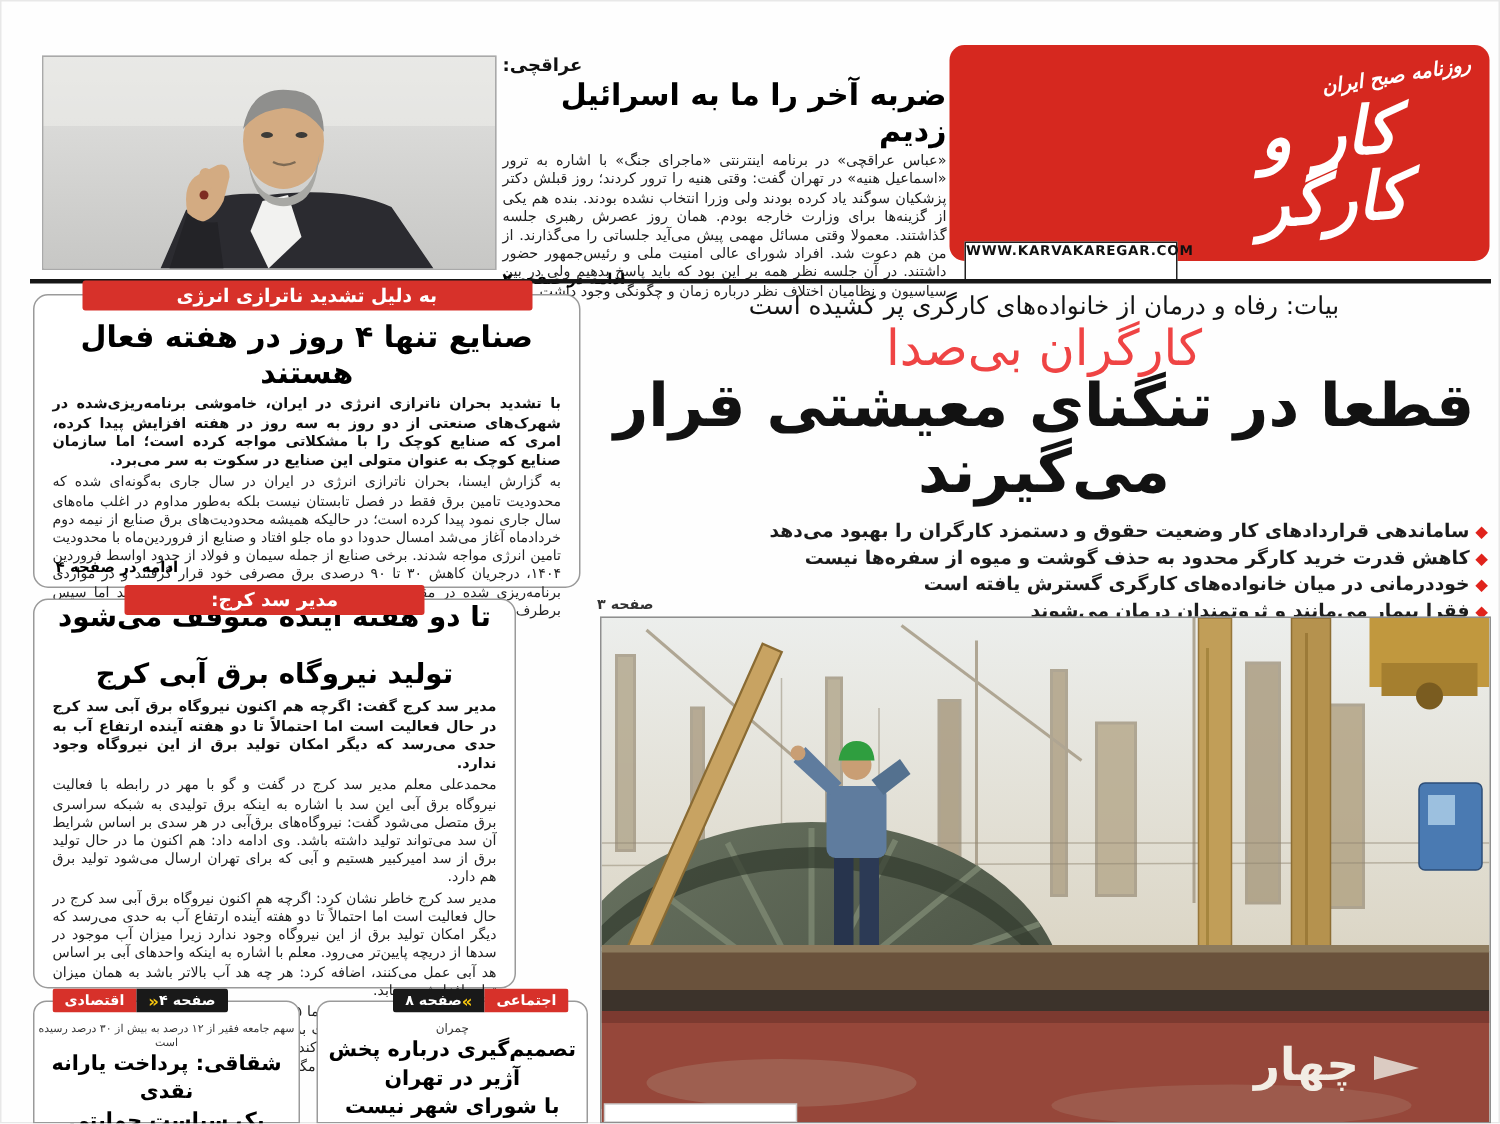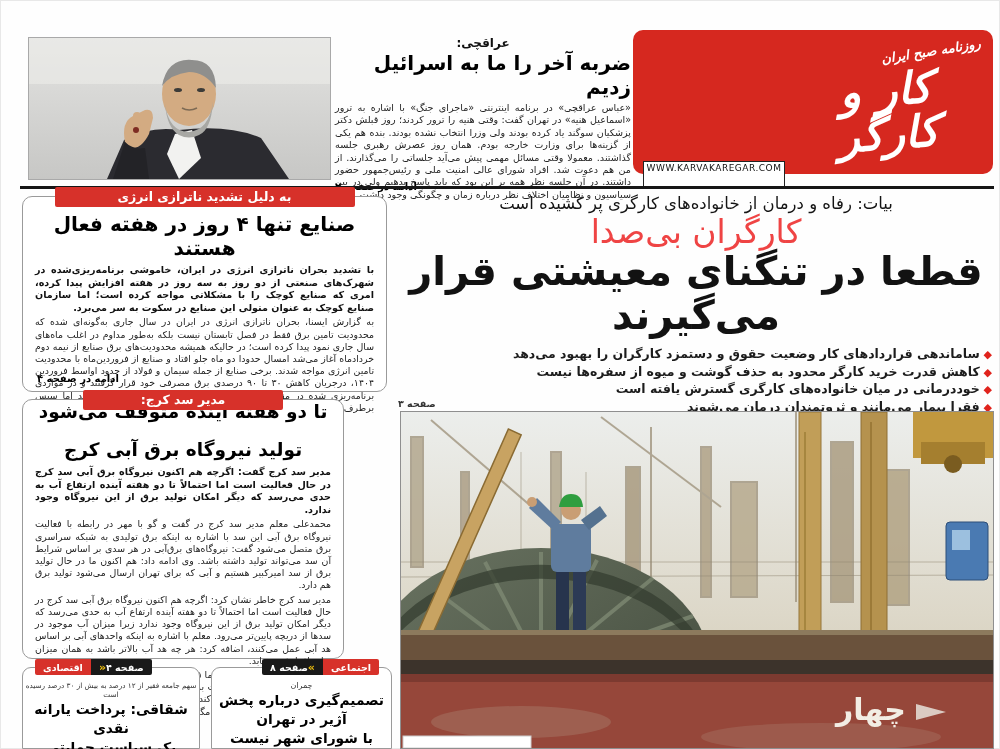--- a/index.html
+++ b/index.html
@@ -7,26 +7,26 @@
   body { font-family:"DejaVu Sans", sans-serif; }
   .page { position:relative; width:1000px; height:749px; background:#fefefe; overflow:hidden; direction:rtl; box-shadow: inset 0 0 0 1px #e8e8e8; }
 
   
   .masthead { position:absolute; left:633px; top:30px; width:360px; height:144px; background:#d6281f; border-radius:10px; }
   .masthead-tagline { position:absolute; right:14px; top:6px; color:#fff; font-size:13px; font-weight:bold; font-style:italic; transform:rotate(-9deg); transform-origin:right top; }
   .masthead-title { position:absolute; right:6px; top:38px; width:200px; color:#fff; font-size:44px; font-weight:900; text-align:center; font-style:italic; transform:rotate(-4deg); letter-spacing:-2px; line-height:1; }
   .masthead-info { position:absolute; left:10px; top:18px; width:150px; list-style:none; }
   .masthead-info li { position:relative; color:#fff; font-size:9.5px; font-weight:bold; text-align:right; padding:3px 12px 3px 0; border-bottom:1px solid rgba(255,255,255,.85); white-space:nowrap; }
   .masthead-info li::before { content:""; position:absolute; right:0; top:6px; width:5px; height:5px; background:#fff; }
-  .masthead-web { position:absolute; left:10px; top:131px; width:142px; height:26px; background:#fff; border:1px solid #222; color:#111; font-size:9px; font-weight:normal; text-align:center; line-height:13px; letter-spacing:.5px; direction:ltr; }
+  .masthead-web { position:absolute; left:10px; top:131px; width:142px; height:26px; background:#fff; border:1px solid #222; color:#111; font-size:9px; font-weight:bold; text-align:center; line-height:13px; letter-spacing:.5px; direction:ltr; }
 
   
   .araghchi-photo { position:absolute; left:28px; top:37px; width:303px; height:143px; border:1px solid #a9a9a9; background:#d8d8d6; }
   .top-story { position:absolute; left:335px; top:36px; width:296px; height:150px; }
-  .top-story .kicker { text-align:center; font-size:12px; font-weight:bold; color:#111; }
+  .top-story .kicker { text-align:left; font-size:12px; font-weight:bold; color:#111; }
   .top-story .headline { text-align:right; font-size:20px; font-weight:900; color:#000; margin:1px 0 3px; }
   .top-story .body { font-size:9.6px; line-height:12.4px; text-align:justify; color:#222; }
   .top-story .continued { position:absolute; left:0; bottom:-6px; font-size:10px; font-weight:bold; color:#000; }
   .top-rule { position:absolute; left:20px; top:186px; width:974px; height:2.5px; background:#161616; }
 
   
   .main-story { position:absolute; left:398px; top:194px; width:596px; text-align:center; }
   .main-story .kicker { font-size:16.5px; font-weight:400; color:#141414; margin-bottom:2px; }
   .main-story .h-red { font-size:33px; font-weight:400; color:#ef4444; line-height:1.04; letter-spacing:-1px; }
   .main-story .h-black { font-size:40px; font-weight:900; color:#121212; line-height:1.1; letter-spacing:-1px; }

